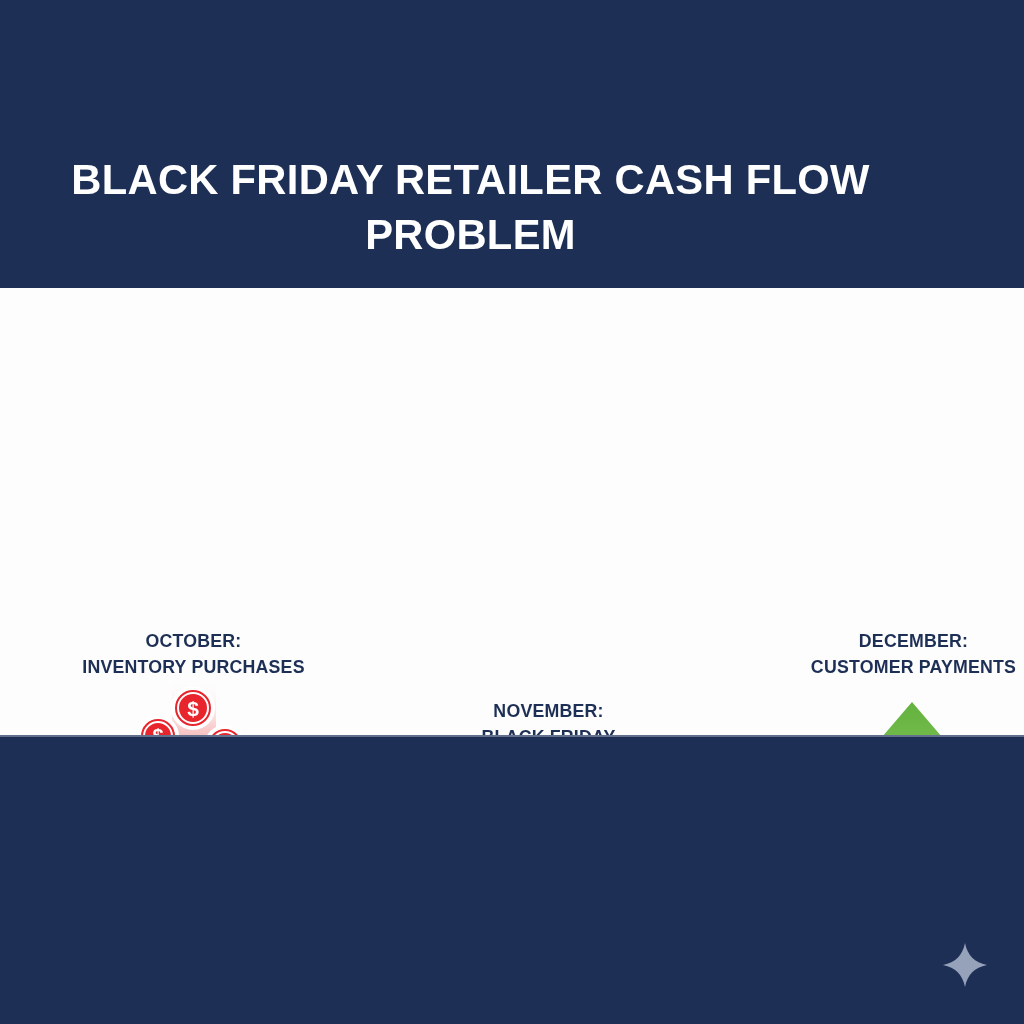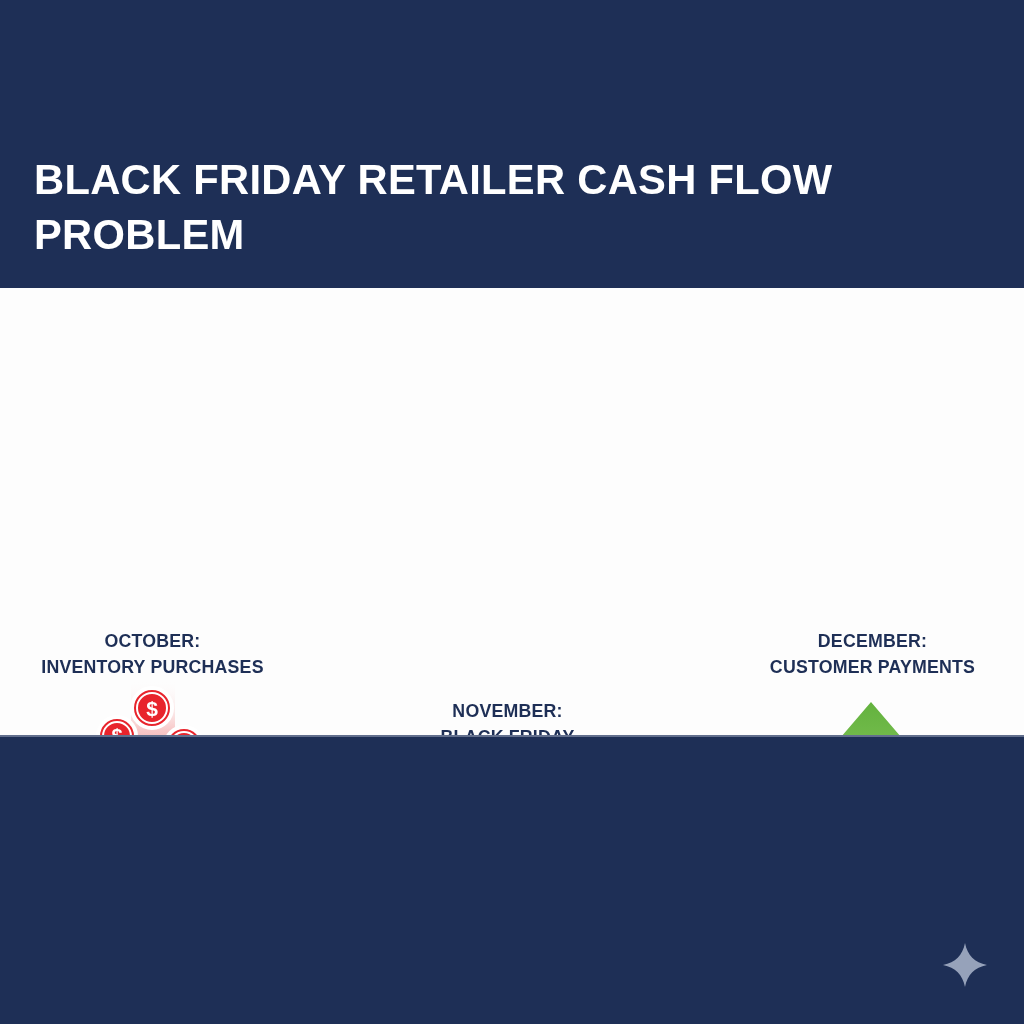--- a/index.html
+++ b/index.html
@@ -23,20 +23,21 @@
   }
 
   
   .header {
     position: absolute;
     left: 0;
     top: 0;
     width: 1024px;
     height: 288px;
     background: #1e2f56;
+    text-align: center;
   }
   .header-title {
     position: absolute;
     left: 34px;
     top: 152px;
     width: 900px;
     color: #ffffff;
     font-family: "Liberation Sans Narrow", "Liberation Sans", sans-serif;
     font-size: 43px;
     font-weight: bold;
@@ -52,20 +53,21 @@
     position: absolute;
     left: 0;
     top: 288px;
     width: 1024px;
     height: 447px;
     background: #fdfdfd;
   }
   .panel-inner {
     position: absolute;
     inset: 0;
+    margin-left: 41px;
   }
 
   
   .footer {
     position: absolute;
     left: 0;
     top: 735px;
     width: 1024px;
     height: 289px;
     background: #1e2f56;

